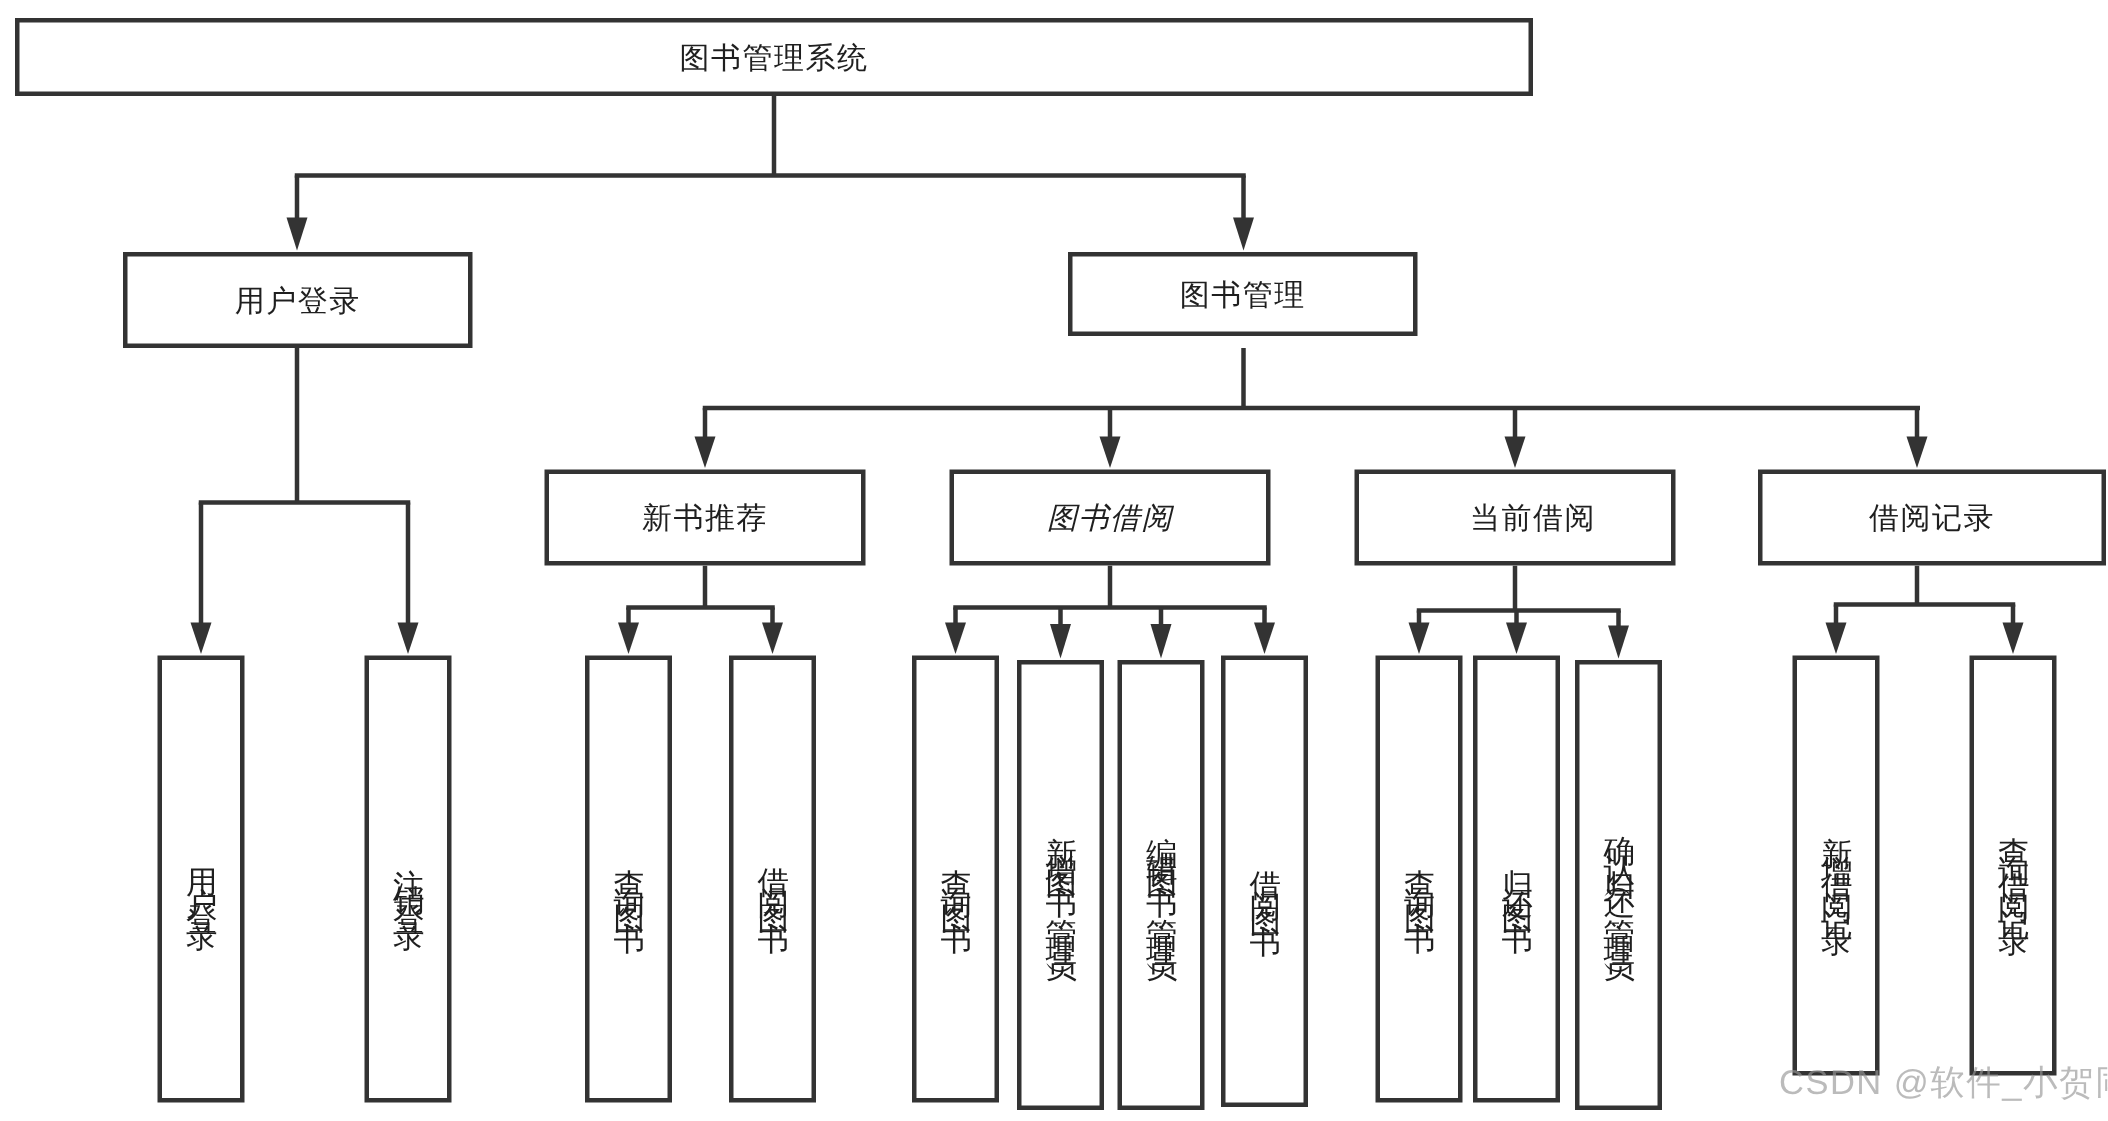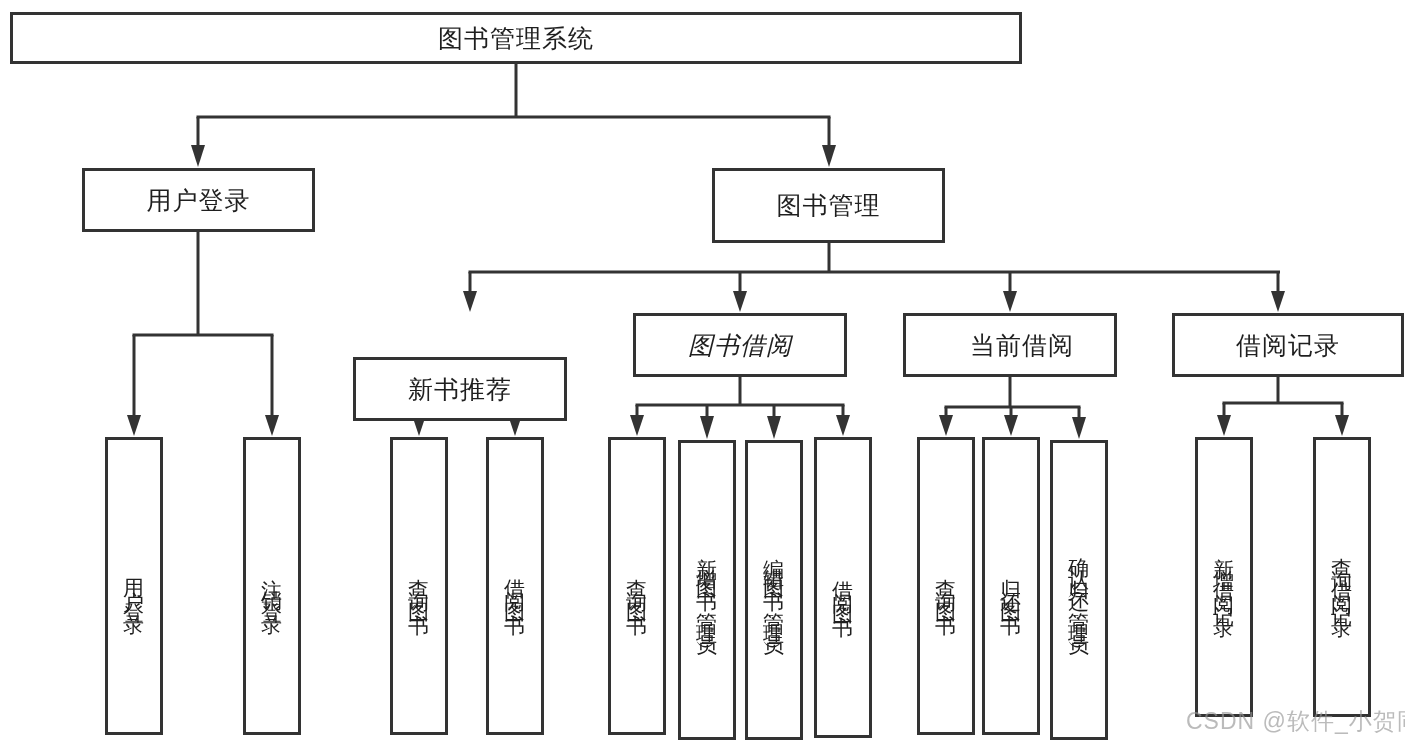--- a/index.html
+++ b/index.html
@@ -24,31 +24,31 @@
   }
   .node {
     position: absolute;
     box-sizing: border-box;
     border: 3px solid #333333;
     background: #ffffff;
     display: flex;
     align-items: center;
     justify-content: center;
     color: #1f1f1f;
-    font-size: 25px;
+    font-size: 20px;
     letter-spacing: 1px;
     z-index: 2;
   }
   .node.root  { left: 10px;  top: 12px;  width: 1012px; height: 52px; }
 
   .node.l2a { left: 82px;  top: 168px; width: 233px; height: 64px; }
-  .node.l2b { left: 712px; top: 168px; width: 233px; height: 75px; }
+  .node.l2b { left: 712px; top: 168px; width: 233px; height: 56px; }
 
   .node.l3 { top: 313px; width: 214px; height: 64px; }
-  .node.l3a { left: 353px; margin-top: 44px; }
+  .node.l3a { left: 363px; }
   .node.l3b { left: 633px; font-style: italic; }
   .node.l3c { left: 903px; padding-left: 24px; }
   .node.l3d { left: 1172px; width: 232px; }
 
   .leaf {
     position: absolute;
     box-sizing: border-box;
     border: 3px solid #333333;
     background: #ffffff;
     width: 58px;

